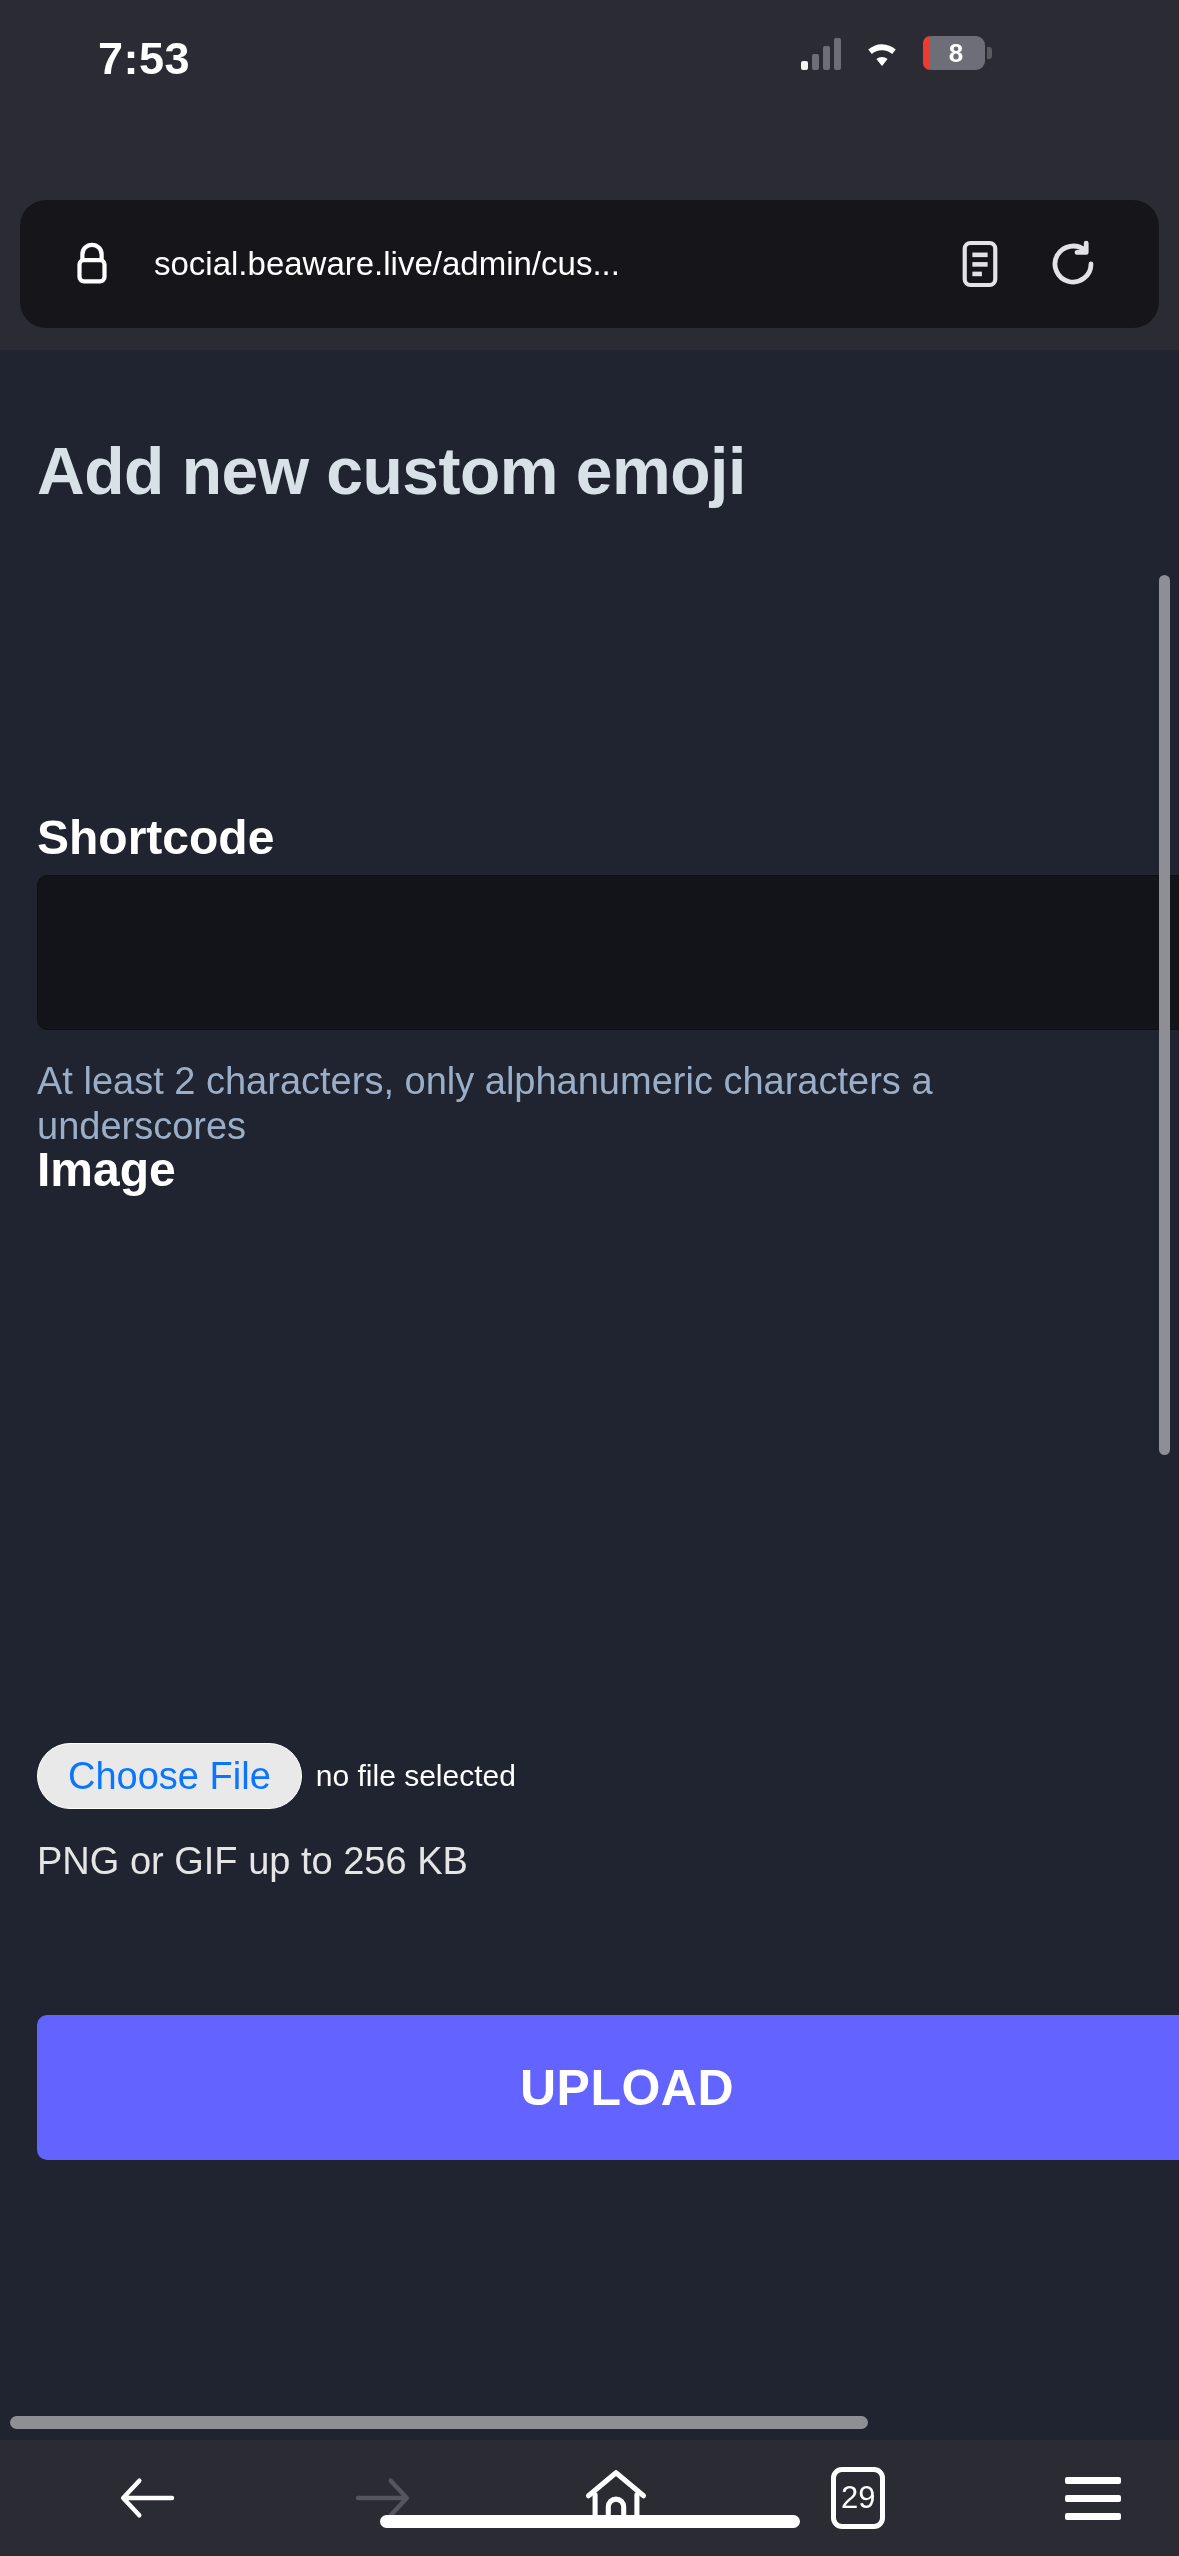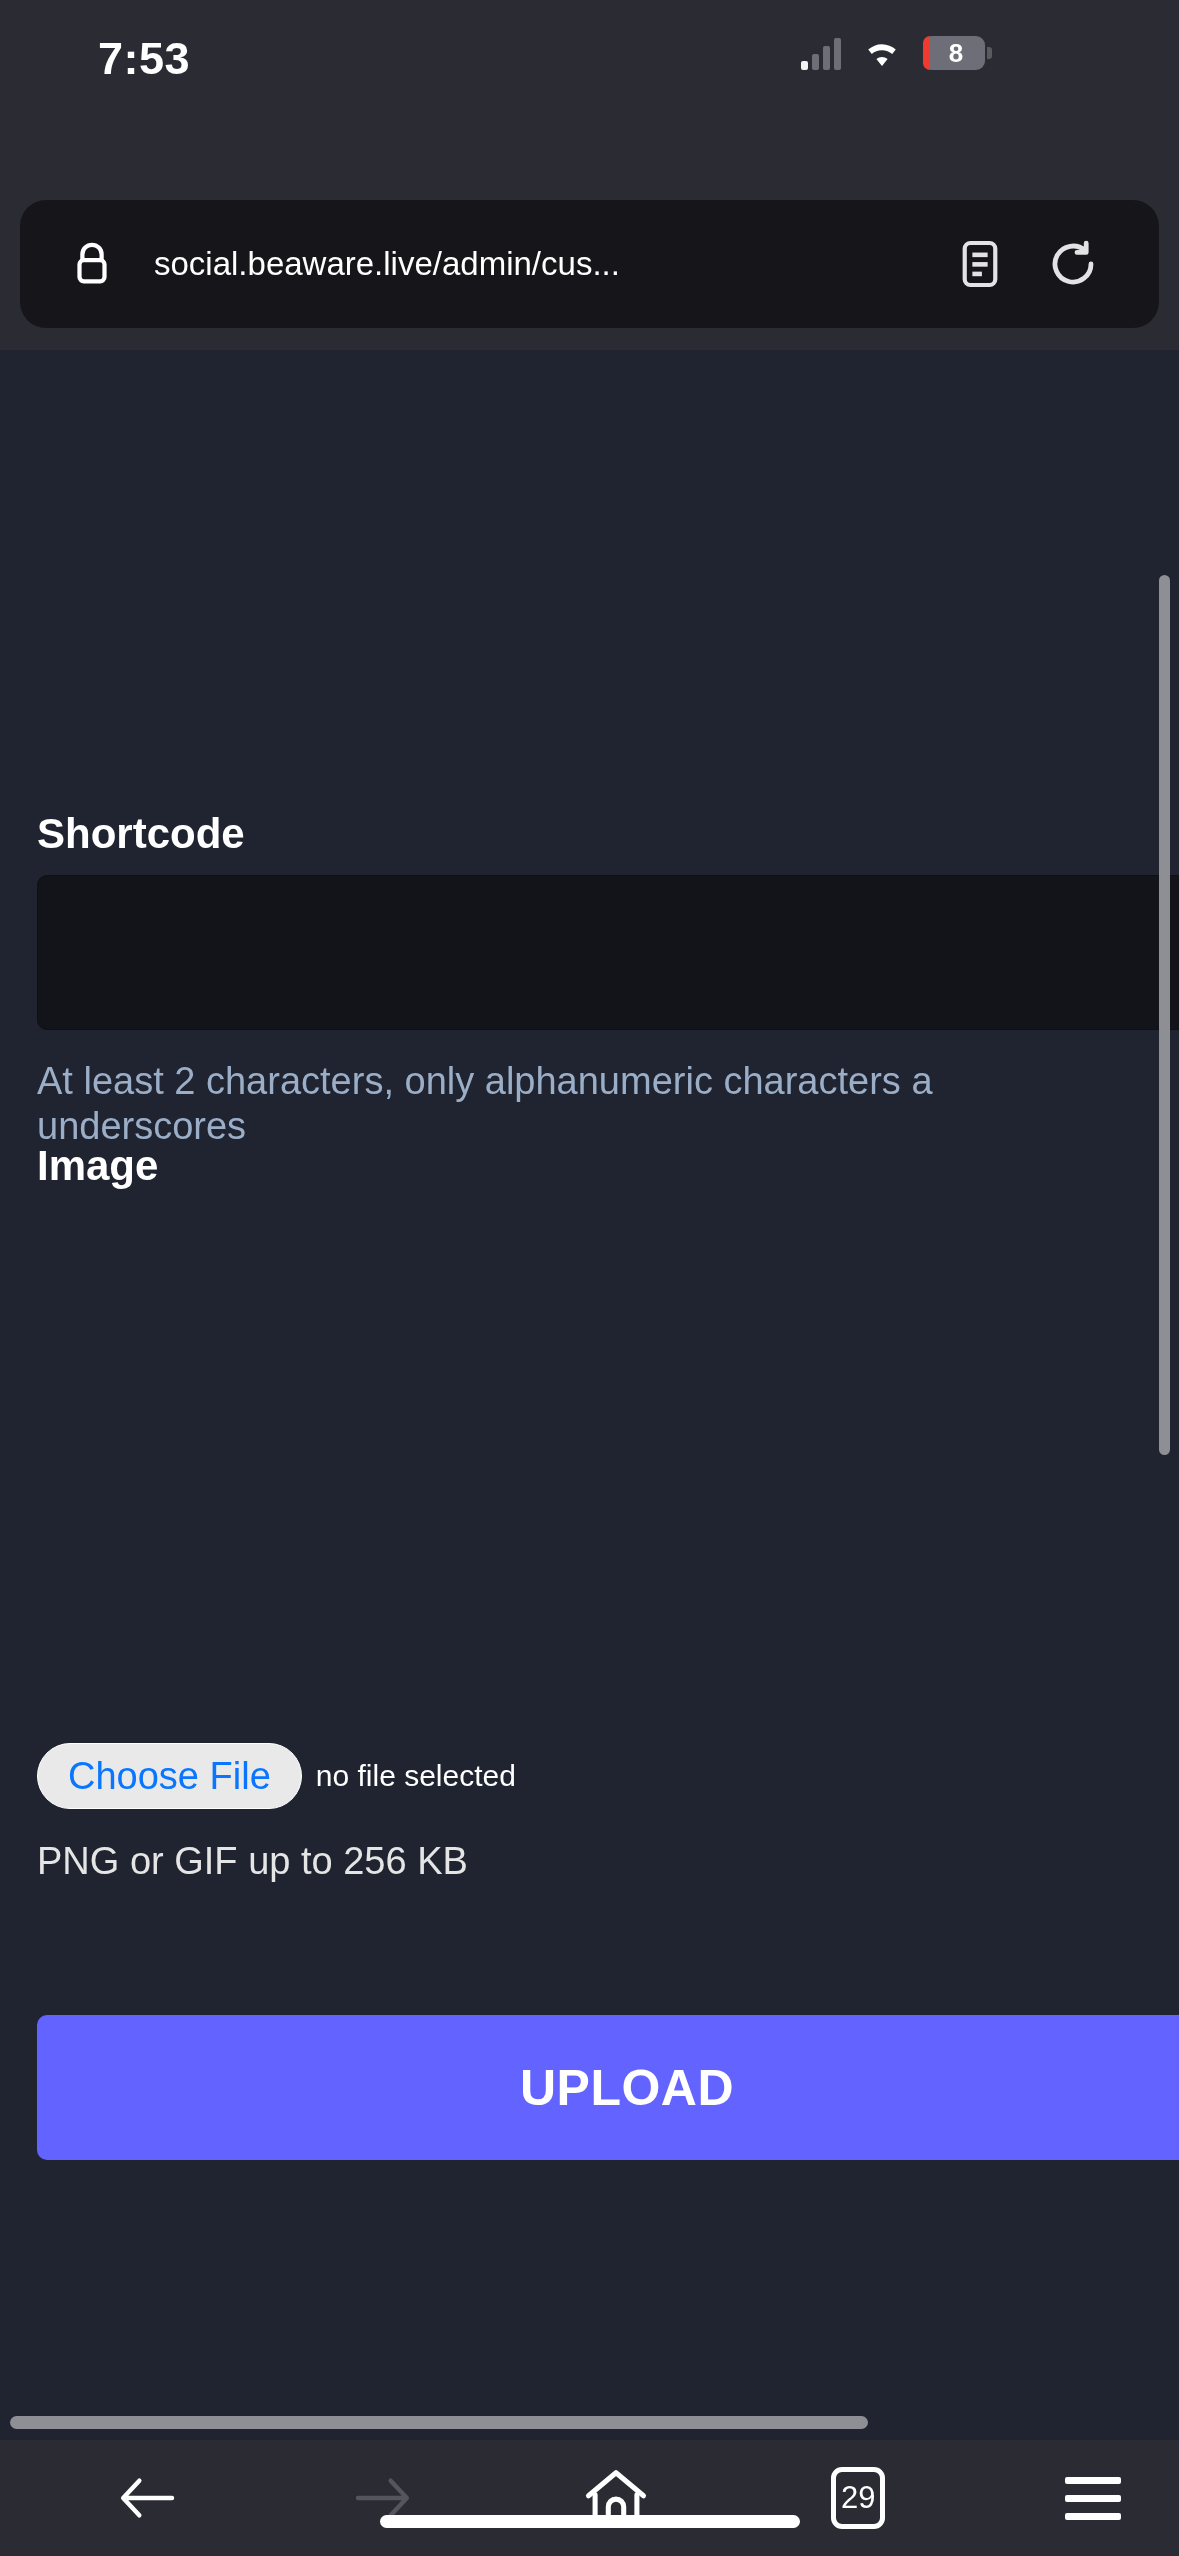--- a/index.html
+++ b/index.html
@@ -75,21 +75,21 @@
     background:#1f2430; overflow:hidden;
   }
   .page-title{
     position:absolute; left:37px; top:83px;
     font-size:66px; font-weight:bold; color:#d9e1e8;
     letter-spacing:-0.5px;
   }
 
   .label{
     position:absolute; left:37px;
-    font-size:42px; font-weight:bold; color:#ffffff;
+    font-size:48px; font-weight:bold; color:#ffffff;
   }
   .label.shortcode{ top:95px; }
   .label.image{ top:427px; }
 
   .form{
     position:absolute; left:0; top:365px; width:1179px;
   }
   .text-input{
     position:absolute; left:37px; top:160px;
     width:1180px; height:155px;
@@ -202,20 +202,21 @@
       </svg>
       <svg class="reload-icon" viewBox="0 0 26 26">
         <path d="M22 13a9 9 0 1 1-2.9-6.6" fill="none" stroke="#e3e3e6" stroke-width="2.4" stroke-linecap="round"></path>
         <path d="M19.6 2.6v4.6h-4.6" fill="none" stroke="#e3e3e6" stroke-width="2.4" stroke-linecap="round" stroke-linejoin="round"></path>
       </svg>
     </span>
   </div>
 </div>
 
 <div class="page">
+  <div class="page-title">Add new custom emoji</div>
 
   <div class="form">
     <div class="label shortcode">Shortcode</div>
     <div class="text-input"></div>
     <div class="hint">
       <span>At least 2 characters, only alphanumeric characters a</span>
       <span>underscores</span>
     </div>
 
     <div class="label image">Image</div>

